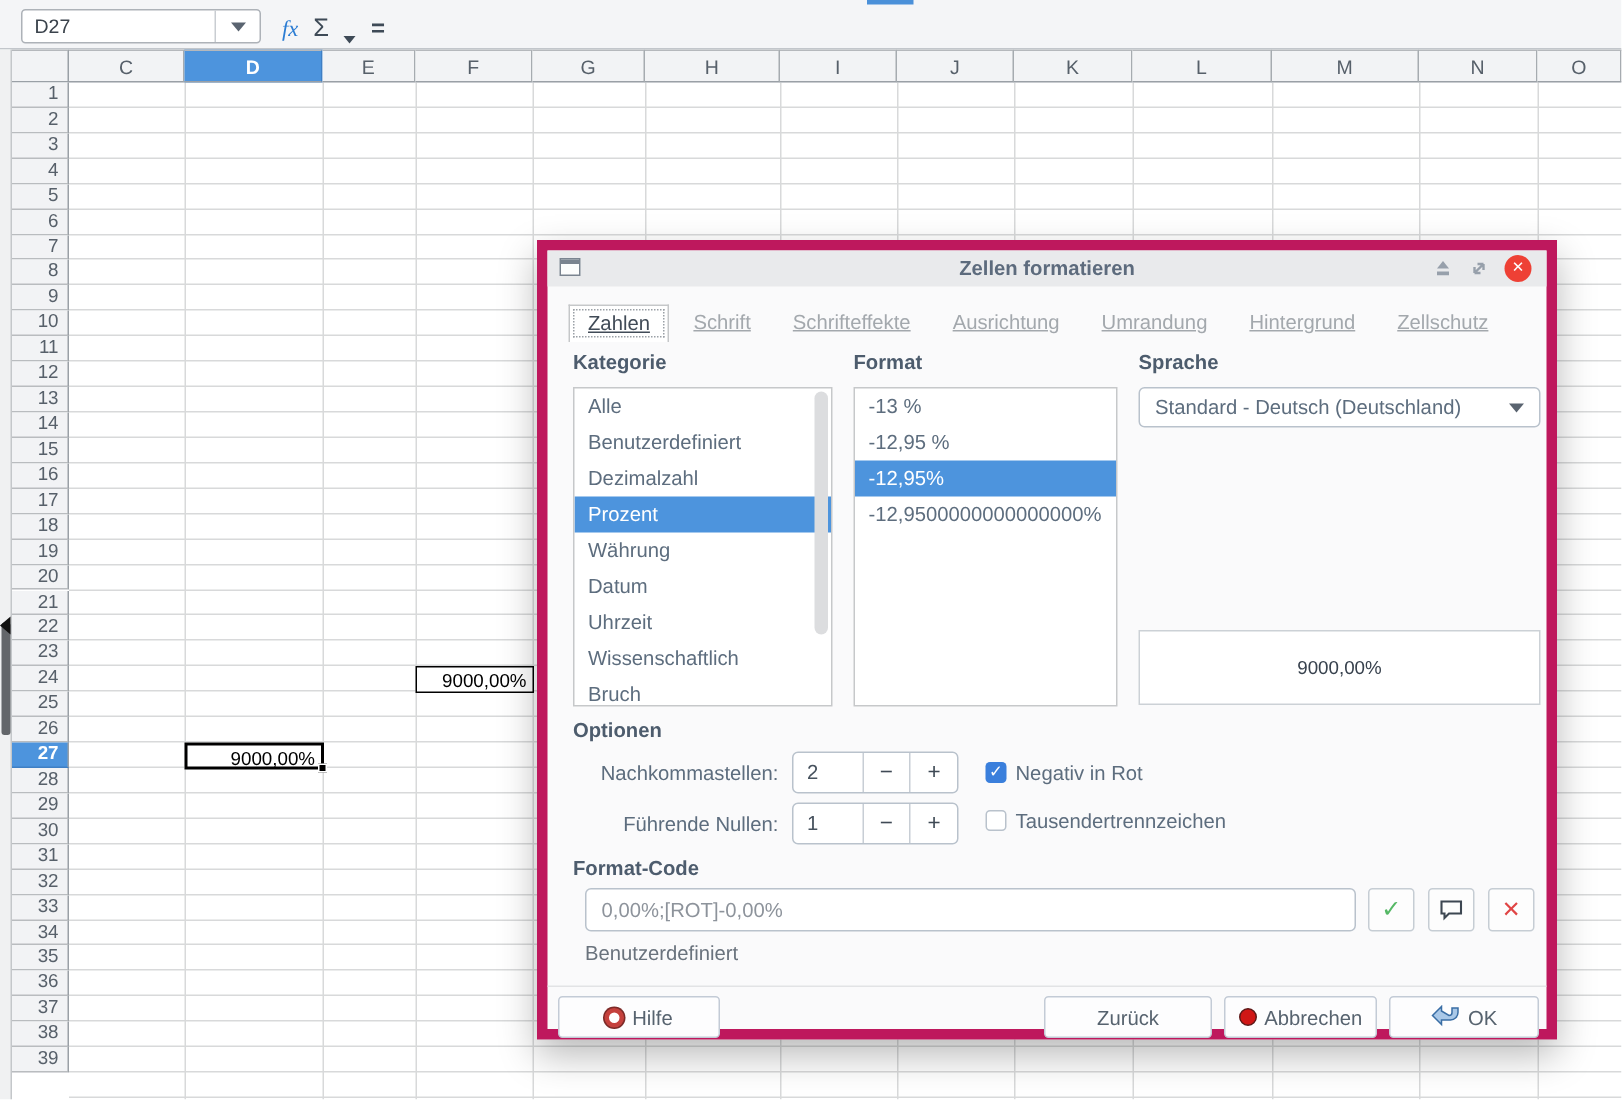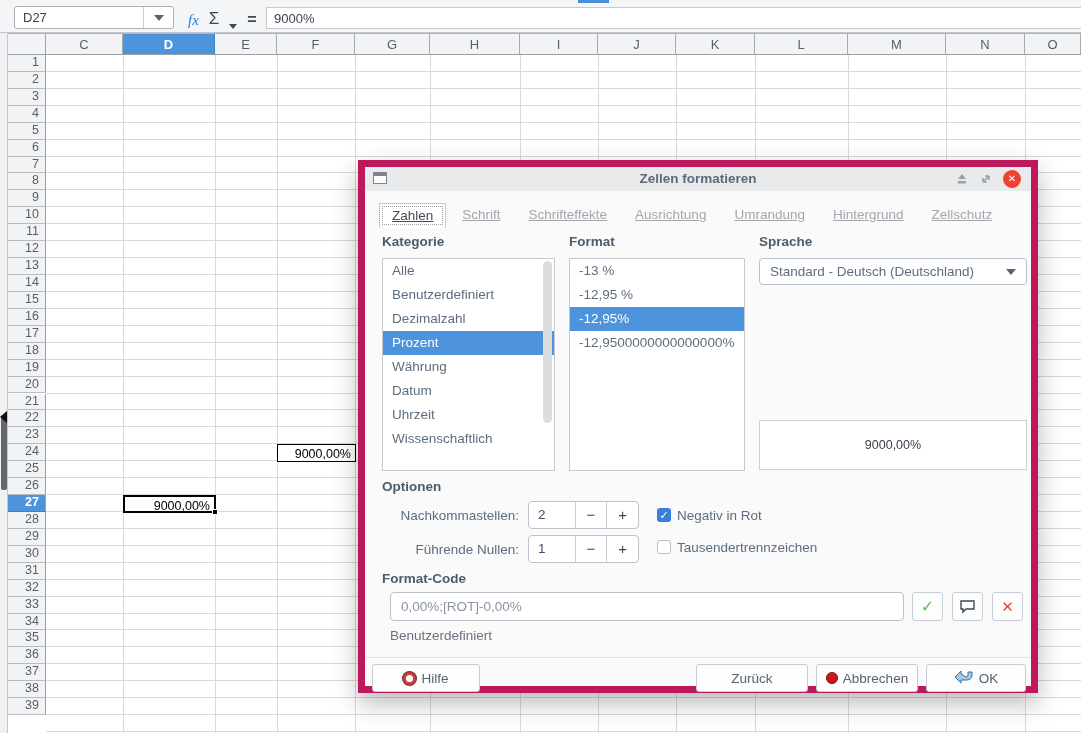--- a/index.html
+++ b/index.html
@@ -108,23 +108,20 @@
       <span class="val">D27</span>
       <span class="dd">
           <span class="tri-down"></span>
         </span>
     </div>
     <div class="fxicons">
       <span class="fx">fx</span>
       <span class="sigma">Σ</span>
       <span class="sum-dd"></span>
       <span class="equals">=</span>
-    </div>
-    <div class="formula-field">
-      <span class="txt">9000%</span>
     </div>
   </div>
   <div class="top-blue-strip"></div>
 
   <div class="left-strip">
     <div class="left-thumb"></div>
   </div>
   <div class="left-tri"></div>
 
   <div class="corner-box"></div>
@@ -277,20 +274,21 @@
 
     <div class="listbox" id="catList" style="left:17px; top:91px; width:173px; height:213px;">
         <div class="li">Alle</div>
         <div class="li">Benutzerdefiniert</div>
         <div class="li">Dezimalzahl</div>
         <div class="li sel">Prozent</div>
         <div class="li">Währung</div>
         <div class="li">Datum</div>
         <div class="li">Uhrzeit</div>
         <div class="li">Wissenschaftlich</div>
+        <div class="li">Bruch</div>
         <div class="sb-thumb"></div>
       </div>
     <div class="listbox" id="fmtList" style="left:204px; top:91px; width:176px; height:213px;">
         <div class="li">-13 %</div>
         <div class="li">-12,95 %</div>
         <div class="li sel">-12,95%</div>
         <div class="li">-12,9500000000000000%</div>
       </div>
 
     <div class="dropdown">

